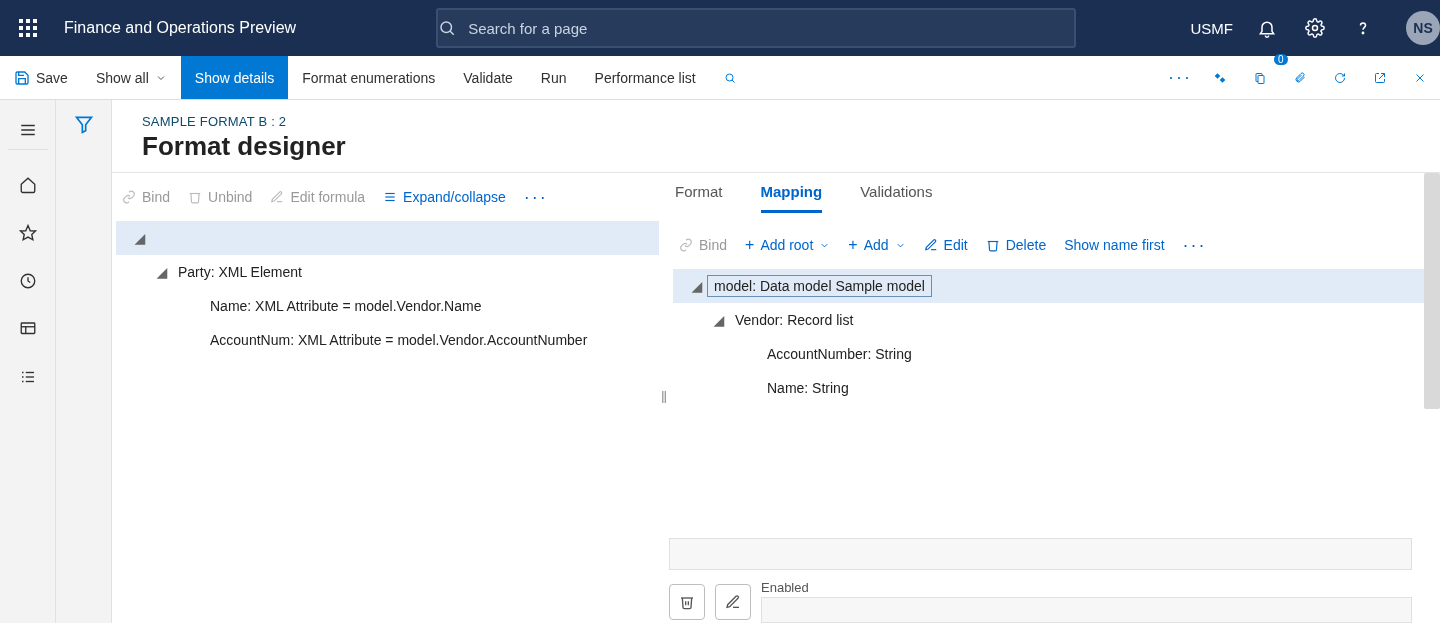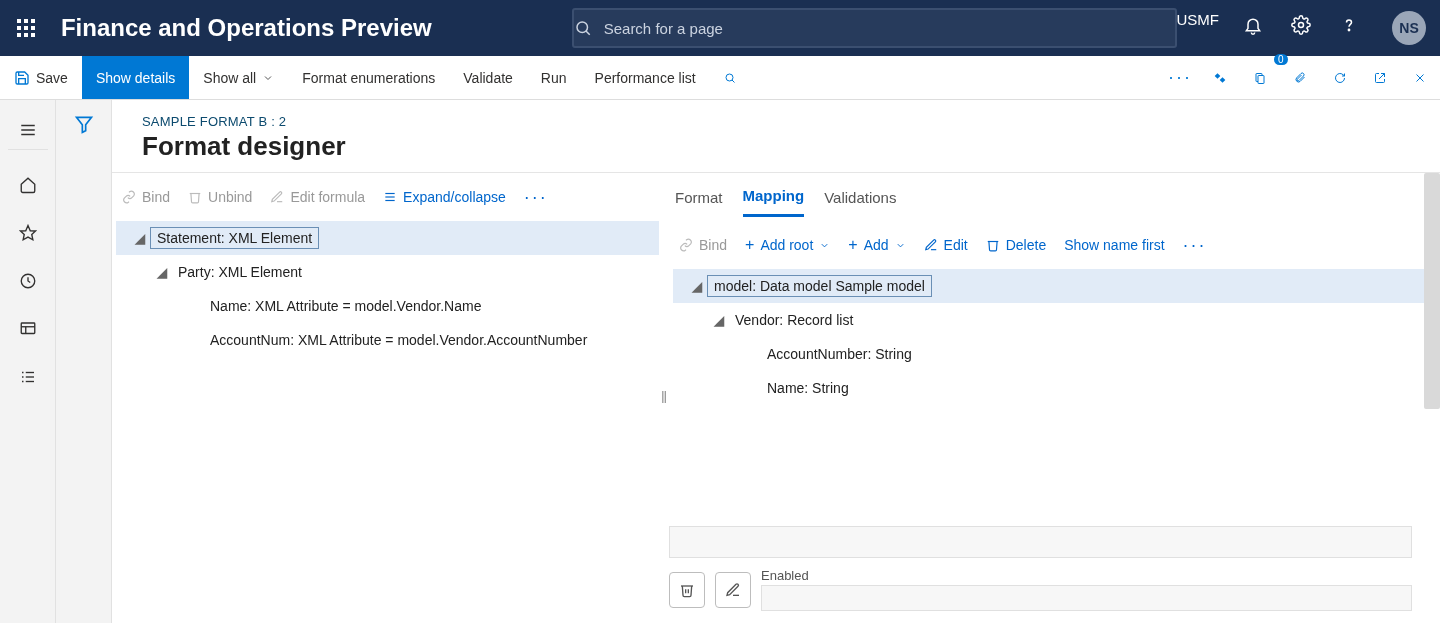--- a/index.html
+++ b/index.html
@@ -5,27 +5,27 @@
 * { box-sizing: border-box; margin: 0; padding: 0; font-family: "Segoe UI", Arial, sans-serif; }
 body { width: 1440px; height: 623px; overflow: hidden; background: #f3f3f3; }
 
 
 .header {
   height: 56px; background: #1a2f52; color: #fff; display: flex; align-items: center;
 }
 .waffle { width: 56px; display: flex; align-items: center; justify-content: center; cursor: pointer; }
 .waffle-dots { display: grid; grid-template-columns: repeat(3,4px); grid-template-rows: repeat(3,4px); gap: 3px; }
 .waffle-dots span { width:4px; height:4px; background:#fff; }
-.app-title { font-size: 24px; font-weight: 700; padding-left: 8px; white-space: nowrap; }
+.app-title { font-size: 16px; font-weight: 400; padding-left: 8px; white-space: nowrap; }
 .searchbox { margin-left: 140px; width: 640px; height: 40px; background: #273b5c; border: 2px solid #3b4f70; border-radius: 3px; display: flex; align-items: center; padding: 0 0; color: #cbd3e0; }
 .searchbox svg { margin-right: 12px; flex-shrink: 0; }
 .searchbox input { flex: 1; background: transparent; border: none; outline: none; color: #fff; font-size: 15px; }
 .searchbox input::placeholder { color: #cbd3e0; }
 .header-spacer { flex: 1; }
-.header-right { display: flex; gap: 20px; padding-right: 14px; }
+.header-right { display: flex; align-items: center; gap: 20px; }
 .header-right .txt { font-size: 15px; }
 .header-right .iconbtn { width: 28px; height: 28px; display: flex; align-items: center; justify-content: center; cursor: pointer; }
 .avatar { width: 34px; height: 34px; border-radius: 50%; background: #9aa6b8; color: #1a2f52; display: flex; align-items: center; justify-content: center; font-size: 14px; font-weight: 600; margin-left: 9px; }
 
 
 .actionpane {
   height: 44px; background: #fff; border-bottom: 1px solid #ddd; display: flex; align-items: stretch;
 }
 .actionpane .ap-btn { display: flex; align-items: center; padding: 0 14px; font-size: 14px; color: #323130; cursor: pointer; gap: 6px; }
 .actionpane .ap-btn.active { background: #0078d4; color: #fff; }
@@ -66,33 +66,33 @@
 .tree-row { display: flex; align-items: center; height: 34px; font-size: 14px; color: #222; }
 .tree-row .arrow { width: 20px; text-align: center; color: #666; cursor: pointer; user-select: none; }
 .tree-row .node-text { padding: 2px 6px; }
 .tree-row.selected { background: #e1ebf7; }
 .tree-row.selected .node-text { border: 1px solid #6a8fb5; background: #e1ebf7; }
 .indent-1 { padding-left: 14px; }
 .indent-2 { padding-left: 36px; }
 .indent-3 { padding-left: 68px; }
 
 
-.tabs { height: 48px; display: flex; align-items: center; gap: 20px; padding-left: 6px; font-size: 15px; color: #555; }
+.tabs { height: 48px; display: flex; align-items: flex-start; gap: 38px; padding-left: 6px; font-size: 15px; color: #555; }
 .tab { padding: 10px 0; cursor: pointer; }
 .tab.active { color: #0066cc; border-bottom: 3px solid #0066cc; font-weight: 600; }
 
 .right-toolbar { border-top: none; }
 .right-toolbar .tbtn.disabled svg { stroke: #bbb; }
 
 .right-tree { padding-left: 4px; }
 .right-tree .tree-row.selected { background: #e1ebf7; }
 .right-tree .tree-row.selected .node-text { border: 1px solid #6a8fb5; }
 
 
-.prop-area { position: absolute; bottom: 12px; left: 0; right: 28px; }
+.prop-area { position: absolute; bottom: 0; left: 0; right: 28px; }
 .prop-box1 { height: 32px; background: #f7f7f7; border: 1px solid #e0e0e0; margin-bottom: 10px; }
 .prop-row { display: flex; align-items: center; gap: 10px; }
 .icon-sq { width: 36px; height: 36px; border: 1px solid #bdbdbd; border-radius: 4px; display: flex; align-items: center; justify-content: center; cursor: pointer; }
 .prop-col { flex: 1; }
 .prop-label { font-size: 13px; color: #555; }
 .prop-field { height: 26px; background: #f7f7f7; border: 1px solid #e0e0e0; width: 100%; margin-top: 2px; }
 
 
 .scroll-stub { position: absolute; top: 0; right: 0; width: 16px; height: 236px; background: #d9d9d9; border-radius: 2px; }
 
@@ -152,29 +152,29 @@
   <div class="ap-btn">
     <span class="save-icon">
       <svg width="16" height="16" viewBox="0 0 24 24" stroke-width="2">
           <path d="M19 21H5a2 2 0 01-2-2V5a2 2 0 012-2h11l5 5v11a2 2 0 01-2 2z"></path>
           <polyline points="17 21 17 13 7 13 7 21"></polyline>
           <polyline points="7 3 7 8 15 8"></polyline>
         </svg>
     </span>
     <span>Save</span>
   </div>
-  <div class="ap-btn active">
-      <span>Show details</span>
-    </div>
   <div class="ap-btn">
     <span>Show all</span>
     <svg width="12" height="12" viewBox="0 0 24 24" fill="none" stroke="#555" stroke-width="2">
         <polyline points="6 9 12 15 18 9"></polyline>
       </svg>
   </div>
+  <div class="ap-btn active">
+      <span>Show details</span>
+    </div>
   <div class="ap-btn">
       <span>Format enumerations</span>
     </div>
   <div class="ap-btn">
       <span>Validate</span>
     </div>
   <div class="ap-btn">
       <span>Run</span>
     </div>
   <div class="ap-btn">
@@ -319,21 +319,20 @@
                 <line x1="4" y1="18" x2="20" y2="18"></line>
               </svg>
             <span>Expand/collapse</span>
           </div>
           <div class="ellipsis">···</div>
         </div>
 
         <div class="tree">
           <div class="tree-row selected indent-1">
             <span class="arrow">◢</span>
-            <span class="node-text">Statement: XML Element</span>
           </div>
           <div class="tree-row indent-2">
             <span class="arrow">◢</span>
             <span class="node-text">Party: XML Element</span>
           </div>
           <div class="tree-row indent-3">
             <span class="arrow"></span>
             <span class="node-text">Name: XML Attribute = model.Vendor.Name</span>
           </div>
           <div class="tree-row indent-3">

